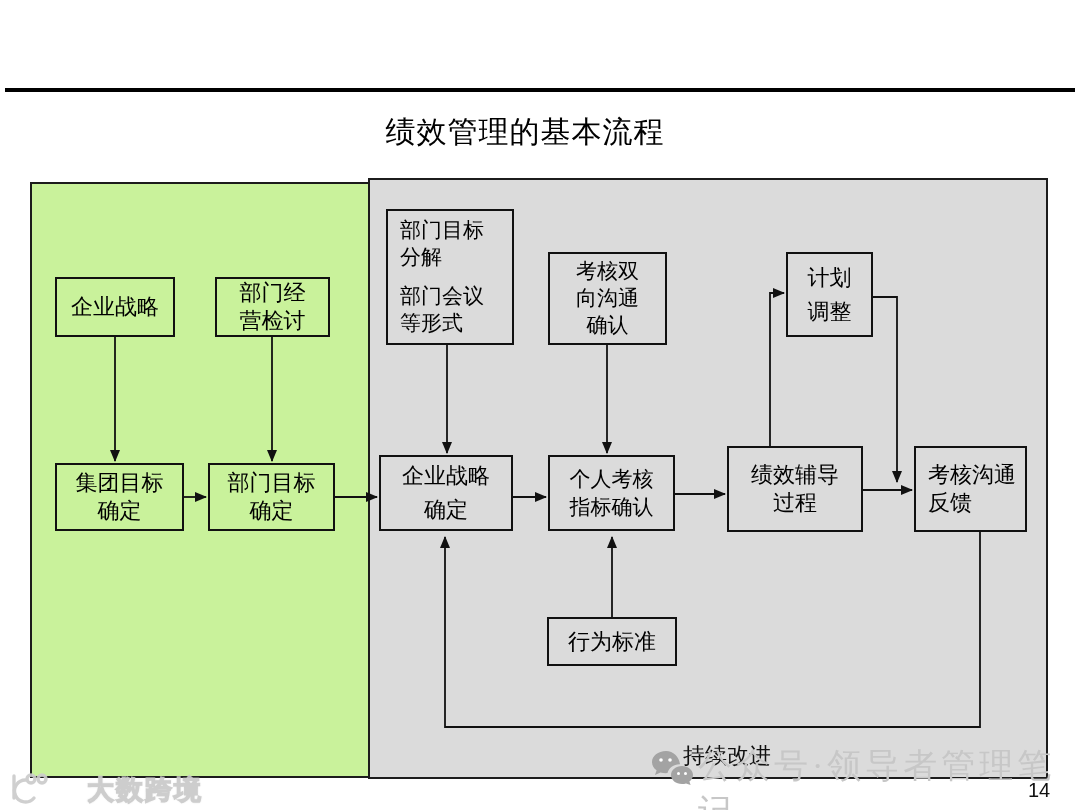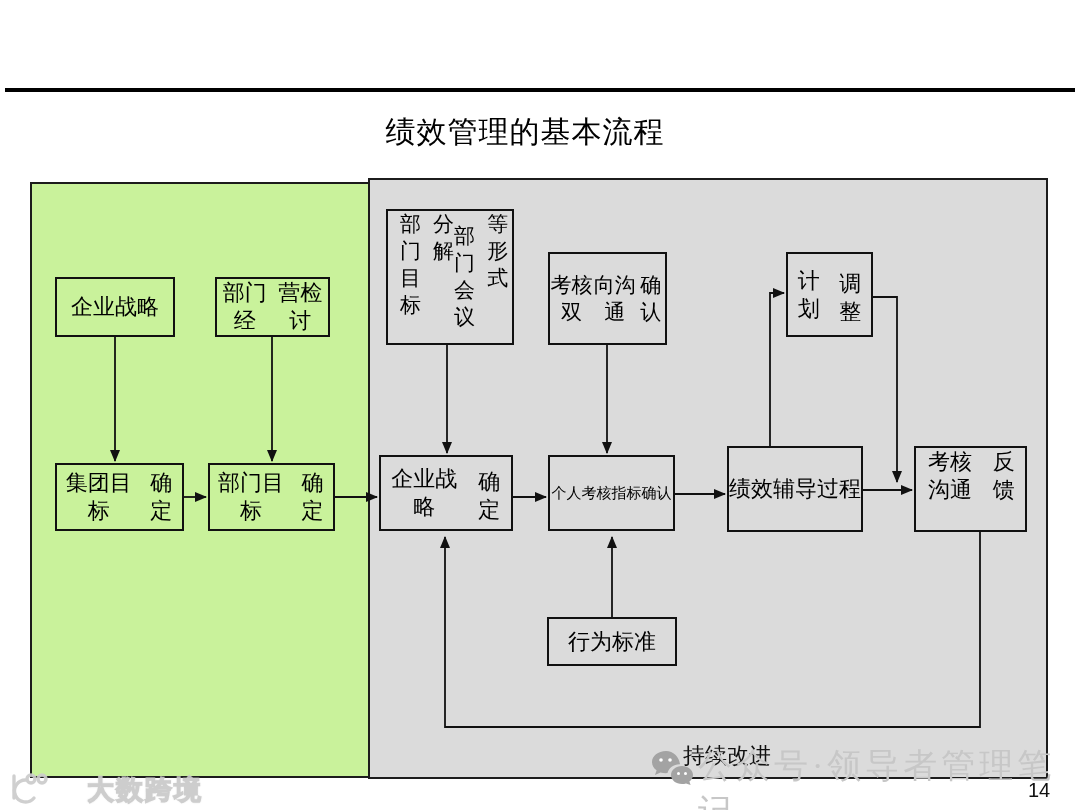--- a/index.html
+++ b/index.html
@@ -9,36 +9,36 @@
   .top-rule{position:absolute;left:5px;top:88px;width:1070px;height:4px;background:#000;}
 
   .slide-title{position:absolute;left:0;top:112px;width:1050px;text-align:center;
                font-size:30px;font-weight:normal;letter-spacing:1px;}
 
   .panel{position:absolute;box-sizing:border-box;border:2px solid #1c1c1c;}
   .panel-gray{left:368px;top:178px;width:680px;height:601px;background:#dbdbdb;}
   .panel-green{left:30px;top:182px;width:340px;height:596px;background:#c9f29b;}
 
   .fbox{position:absolute;box-sizing:border-box;border:2px solid #111;background:transparent;
-        display:flex;flex-direction:row;align-items:center;justify-content:center;
+        display:flex;flex-direction:column;align-items:center;justify-content:center;
         font-size:22px;line-height:28px;text-align:center;}
   .fbox .bl{display:block;min-height:12px;}
   .fbox.align-left{align-items:flex-start;text-align:left;padding-left:12px;}
   .gap-sm{margin-top:6px;}
   .gap-md{margin-top:12px;}
 
   #b-enterprise{left:55px;top:277px;width:120px;height:60px;}
   #b-review{left:215px;top:277px;width:115px;height:60px;}
   #b-groupgoal{left:55px;top:463px;width:129px;height:68px;}
   #b-deptgoal{left:208px;top:463px;width:127px;height:68px;}
   #b-decompose{left:386px;top:209px;width:128px;height:136px;font-size:21px;line-height:27px;}
   #b-twoway{left:548px;top:252px;width:119px;height:93px;font-size:21px;line-height:27px;}
   #b-planadjust{left:786px;top:252px;width:87px;height:85px;}
   #b-persgoal{left:379px;top:455px;width:134px;height:76px;}
-  #b-perskpi{left:548px;top:455px;width:127px;height:76px;font-size:15px;}
+  #b-perskpi{left:548px;top:455px;width:127px;height:76px;font-size:21px;}
   #b-coaching{left:727px;top:446px;width:136px;height:86px;}
   #b-feedback{left:914px;top:446px;width:113px;height:86px;}
   #b-behavior{left:547px;top:617px;width:130px;height:49px;}
 
   .arrows{position:absolute;left:0;top:0;width:1080px;height:810px;pointer-events:none;}
 
   .loop-label{position:absolute;left:683px;top:741px;font-size:22px;color:#111;}
 
   .wm-right{position:absolute;left:650px;top:743px;display:flex;align-items:flex-start;}
   .wm-right .wm-text{font-size:34px;color:#c7c7c7;letter-spacing:4px;margin-left:4px;

